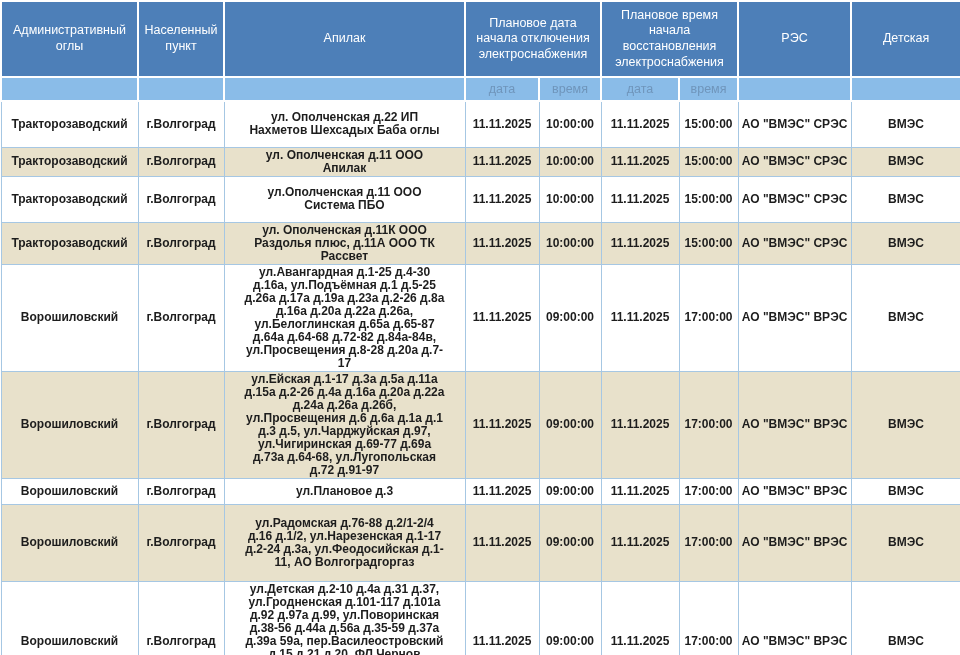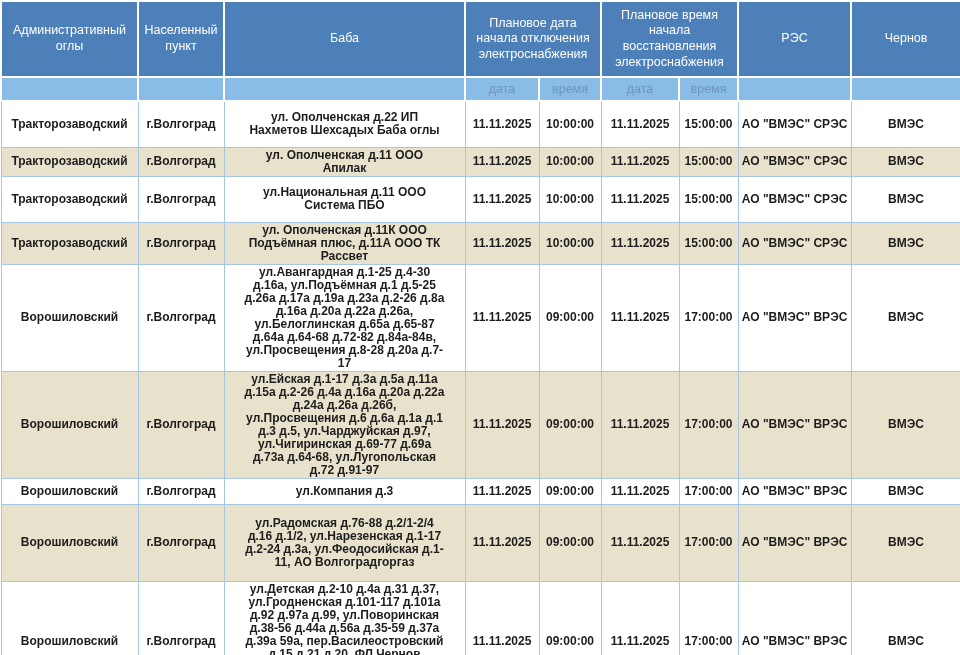--- a/index.html
+++ b/index.html
@@ -60,25 +60,25 @@
       <col style="width:62px">
       <col style="width:78px">
     <col style="width:59px">
       <col style="width:113px">
       <col style="width:110px">
   </colgroup>
   <thead>
     <tr style="height:76px">
       <th>Административный оглы</th>
       <th>Населенный пункт</th>
-      <th>Баба</th>
+      <th>Апилак</th>
       <th colspan="2">Плановое дата начала отключения электроснабжения</th>
       <th colspan="2">Плановое время начала восстановления электроснабжения</th>
       <th>РЭС</th>
-      <th>Чернов</th>
+      <th>Детская</th>
     </tr>
     <tr style="height:21px">
       <td class="sub"></td>
       <td class="sub"></td>
       <td class="sub"></td>
       <td class="sub">дата</td>
       <td class="sub">время</td>
       <td class="sub">дата</td>
       <td class="sub">время</td>
       <td class="sub"></td>
@@ -104,32 +104,32 @@
       <td>11.11.2025</td>
       <td>10:00:00</td>
       <td>11.11.2025</td>
       <td>15:00:00</td>
       <td>АО "ВМЭС" СРЭС</td>
       <td>ВМЭС</td>
     </tr>
     <tr style="height:46px">
       <td>Тракторозаводский</td>
       <td>г.Волгоград</td>
-      <td class="street-cell">ул.Национальная д.11 ООО Система ПБО</td>
+      <td class="street-cell">ул.Ополченская д.11 ООО Система ПБО</td>
       <td>11.11.2025</td>
       <td>10:00:00</td>
       <td>11.11.2025</td>
       <td>15:00:00</td>
       <td>АО "ВМЭС" СРЭС</td>
       <td>ВМЭС</td>
     </tr>
     <tr class="alt" style="height:35px">
       <td>Тракторозаводский</td>
       <td>г.Волгоград</td>
-      <td class="street-cell">ул. Ополченская д.11К ООО Подъёмная плюс, д.11А ООО ТК Рассвет</td>
+      <td class="street-cell">ул. Ополченская д.11К ООО Раздолья плюс, д.11А ООО ТК Рассвет</td>
       <td>11.11.2025</td>
       <td>10:00:00</td>
       <td>11.11.2025</td>
       <td>15:00:00</td>
       <td>АО "ВМЭС" СРЭС</td>
       <td>ВМЭС</td>
     </tr>
     <tr style="height:92px">
       <td>Ворошиловский</td>
       <td>г.Волгоград</td>
@@ -148,21 +148,21 @@
       <td>11.11.2025</td>
       <td>09:00:00</td>
       <td>11.11.2025</td>
       <td>17:00:00</td>
       <td>АО "ВМЭС" ВРЭС</td>
       <td>ВМЭС</td>
     </tr>
     <tr style="height:26px">
       <td>Ворошиловский</td>
       <td>г.Волгоград</td>
-      <td class="street-cell">ул.Компания д.3</td>
+      <td class="street-cell">ул.Плановое д.3</td>
       <td>11.11.2025</td>
       <td>09:00:00</td>
       <td>11.11.2025</td>
       <td>17:00:00</td>
       <td>АО "ВМЭС" ВРЭС</td>
       <td>ВМЭС</td>
     </tr>
     <tr class="alt" style="height:77px">
       <td>Ворошиловский</td>
       <td>г.Волгоград</td>

